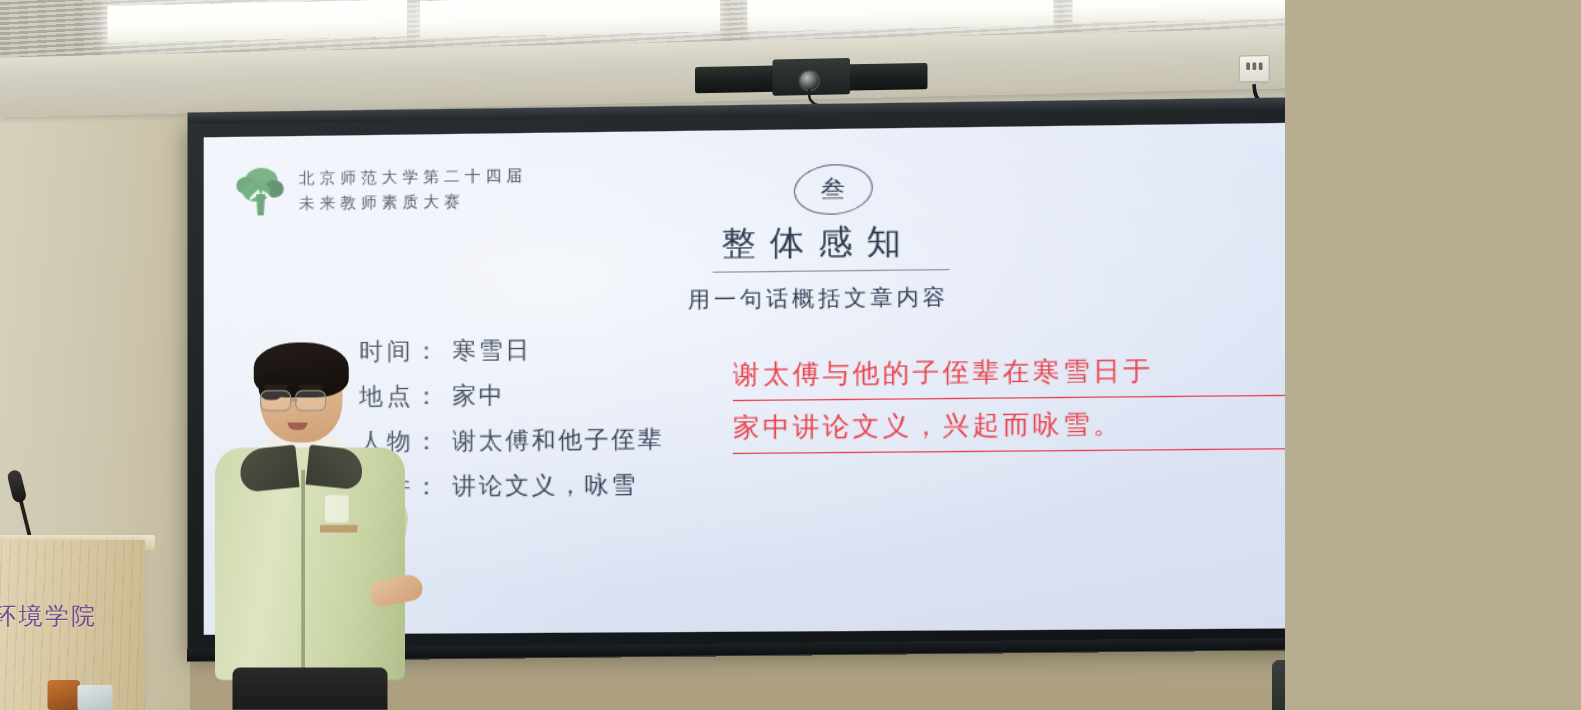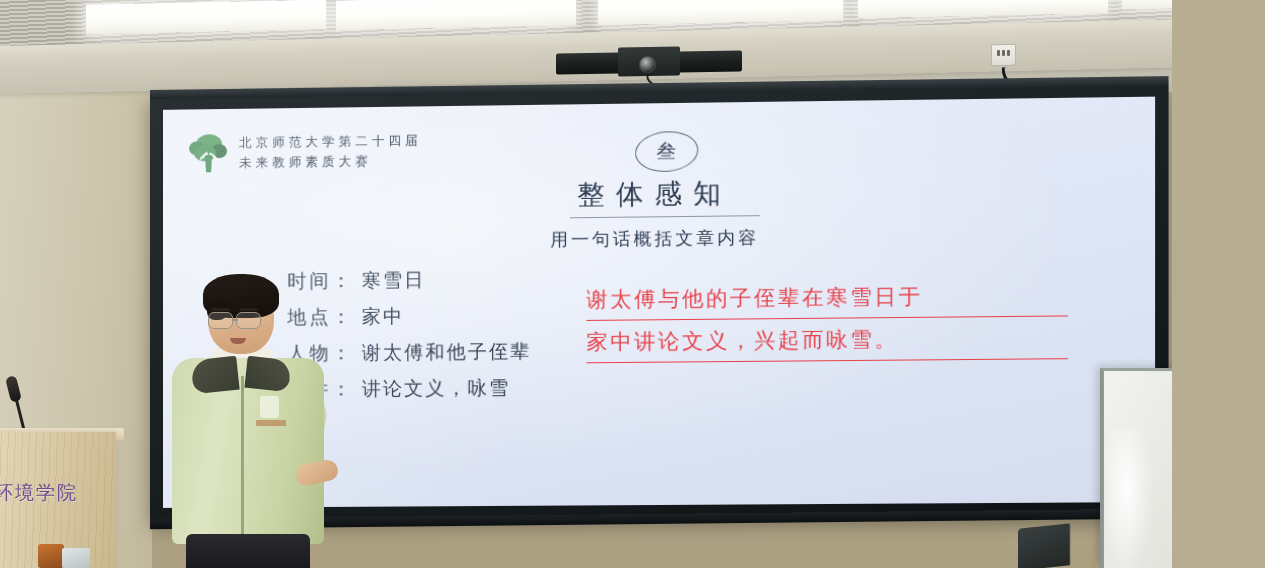--- a/index.html
+++ b/index.html
@@ -2,21 +2,21 @@
 <html><head>
 <meta charset="utf-8">
 <style>
   * { box-sizing: border-box; margin: 0; padding: 0; }
   html, body {
     width: 1265px; height: 568px;
     overflow: hidden;
     font-family: "Liberation Sans", sans-serif;
     background: #b7ad90;
   }
-  .scene { position: relative; width: 1172px; height: 568px; overflow: hidden; }
+  .scene { position: relative; width: 1028px; height: 568px; overflow: hidden; }
 
   
   .wall-main {
     position: absolute; left: 0; top: 0; width: 1265px; height: 568px;
     background: linear-gradient(180deg,#cfc9b4 0%, #c5bca1 35%, #b9ae90 70%, #ab9f80 100%);
   }
   .wall-right {
     position: absolute; left: 1138px; top: 92px; width: 127px; height: 476px;
     background: linear-gradient(100deg,#bbb192 0%, #b3a98b 60%, #a89d7e 100%);
   }

